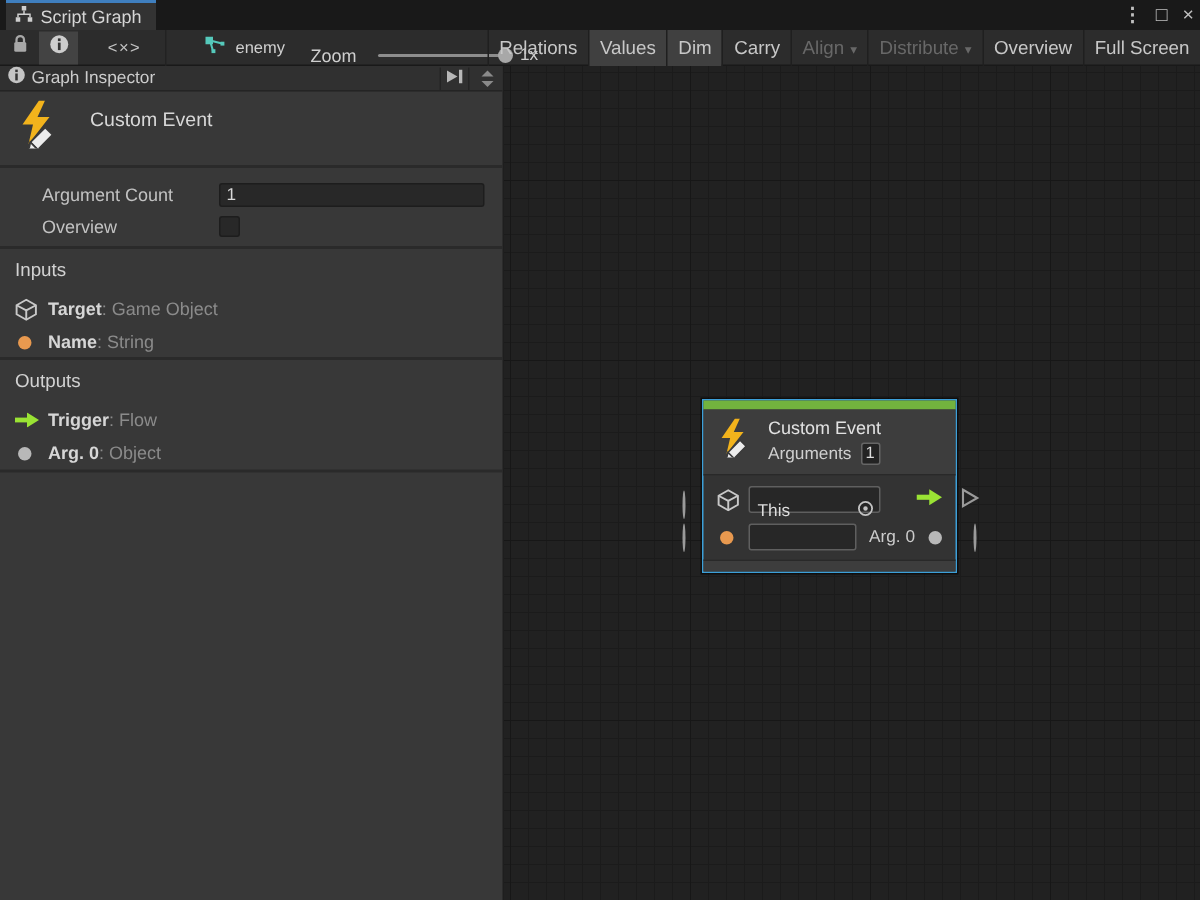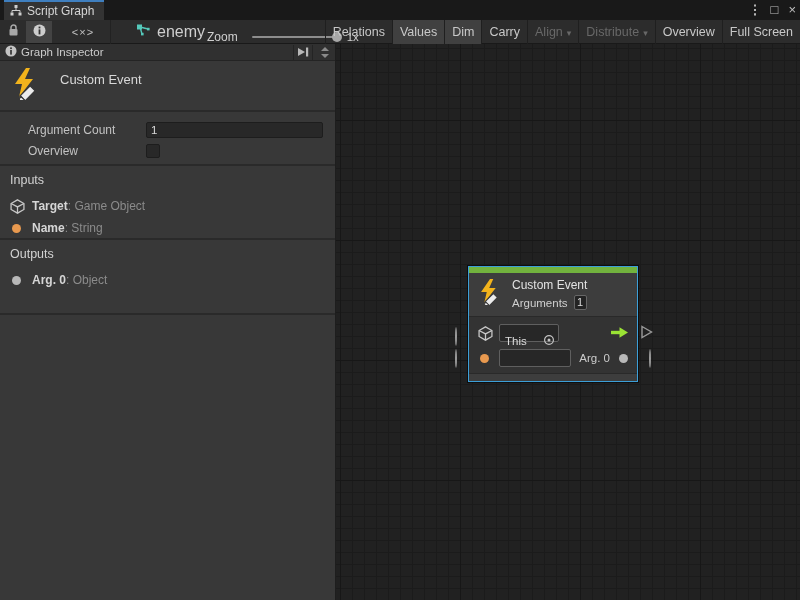--- a/index.html
+++ b/index.html
@@ -19,21 +19,21 @@
 
   
   .toolbar { position:absolute; left:0; top:20px; width:800px; height:24px;
     background:#2c2c2c; border-bottom:1px solid #191919; }
   .tb-btn { position:absolute; top:1px; height:22px; display:flex; align-items:center; justify-content:center; }
   .tb-lock { left:2px; width:22px; }
   .tb-info { left:26px; width:26px; background:#434343; }
   .tb-code { left:60px; width:46px; color:#c3c3c3; font-size:11px; letter-spacing:1px; }
   .tb-sep { position:absolute; top:0; width:1px; height:24px; background:#222222; }
   .tb-breadcrumb { position:absolute; left:136px; top:0; height:24px; display:flex; align-items:center; gap:6px; }
-  .tb-breadcrumb span { font-size:16px; color:#cfcfcf; }
+  .tb-breadcrumb span { font-size:11px; color:#cfcfcf; }
   .tb-zoom { position:absolute; left:207px; top:0; height:33px; display:flex; align-items:center; }
   .tb-zoom-label { font-size:12px; color:#cfcfcf; margin-right:14px; }
   .zoom-track { position:relative; width:86px; height:2px; background:#8d8d8d; border-radius:1px; }
   .zoom-handle { position:absolute; right:-4px; top:-4px; width:10px; height:10px; border-radius:50%; background:#a8a8a8; }
   .tb-zoom-value { font-size:11.5px; color:#cfcfcf; margin-left:9px; }
   .tb-right { position:absolute; right:0; top:0; height:24px; display:flex; }
   .tb-tbtn { height:24px; padding:0 7px; display:flex; align-items:center; gap:4px;
     font-size:12.5px; color:#c8c8c8; border-left:1px solid #1f1f1f; white-space:nowrap; }
   .tb-tbtn.active { background:#404040; }
   .tb-tbtn.disabled { color:#686868; }
@@ -94,21 +94,21 @@
   .node-head { background:#3d3d3d; border-bottom:1px solid #292929; padding:5px 8px 6px 8px;
     display:flex; align-items:center; gap:9px; }
   .nh-title { font-size:12px; color:#e2e2e2; margin-bottom:3px; }
   .nh-args { display:flex; align-items:center; gap:6px; font-size:11.5px; color:#cfcfcf; }
   .mini-field { min-width:13px; height:15px; background:#232323; border:1px solid #666666;
     border-radius:2px; font-size:11px; color:#dddddd; text-align:center; line-height:13px; padding:0 2px; }
   .node-body { padding:6px 9px; }
   .node-row { display:flex; align-items:center; height:20px; }
   .node-row + .node-row { margin-top:5px; }
   .row-icon { width:21px; display:flex; align-items:center; }
-  .node-select { width:60px; height:18px; background:#272727; border:1px solid #5f5f5f; border-radius:2px;
+  .node-select { width:88px; height:18px; background:#272727; border:1px solid #5f5f5f; border-radius:2px;
     display:flex; align-items:center; padding:16px 3px 0 5px; }
   .node-select-value { flex:1; font-size:11.5px; color:#dddddd; }
   .node-field { width:72px; height:18px; background:#272727; border:1px solid #5f5f5f; border-radius:2px;
     font-size:11.5px; color:#dddddd; line-height:16px; padding:0 4px; }
   .row-spacer { flex:1; }
   .arg-label { font-size:11.5px; color:#cccccc; margin-right:7px; }
   .node-foot { position:absolute; left:0; bottom:0; width:100%; height:8px; background:#3d3d3d; border-top:1px solid #292929; }
 
   .port { position:absolute; }
   .port-circle { width:9px; height:9px; border:1.4px solid #9a9a9a; border-radius:50%; background:transparent; }
@@ -265,20 +265,30 @@
         <span class="io-icon">
             <span class="dot dot-orange"></span>
           </span>
         <span class="io-name">Name</span>
         <span class="io-type"> : String</span>
       </div>
     </div>
 
     <div class="sec-io sec-outputs insp-section">
       <div class="io-heading">Outputs</div>
+      <div class="io-row">
+        <span class="io-icon">
+          <svg width="16" height="10" viewBox="0 0 16 10">
+            <rect x="0" y="3.4" width="9" height="3.2" fill="#9ae334"></rect>
+            <polygon points="8,0 16,5 8,10" fill="#9ae334"></polygon>
+          </svg>
+        </span>
+        <span class="io-name">Trigger</span>
+        <span class="io-type"> : Flow</span>
+      </div>
       <div class="io-row">
         <span class="io-icon">
             <span class="dot dot-gray"></span>
           </span>
         <span class="io-name">Arg. 0</span>
         <span class="io-type"> : Object</span>
       </div>
     </div>
   </div>
 

